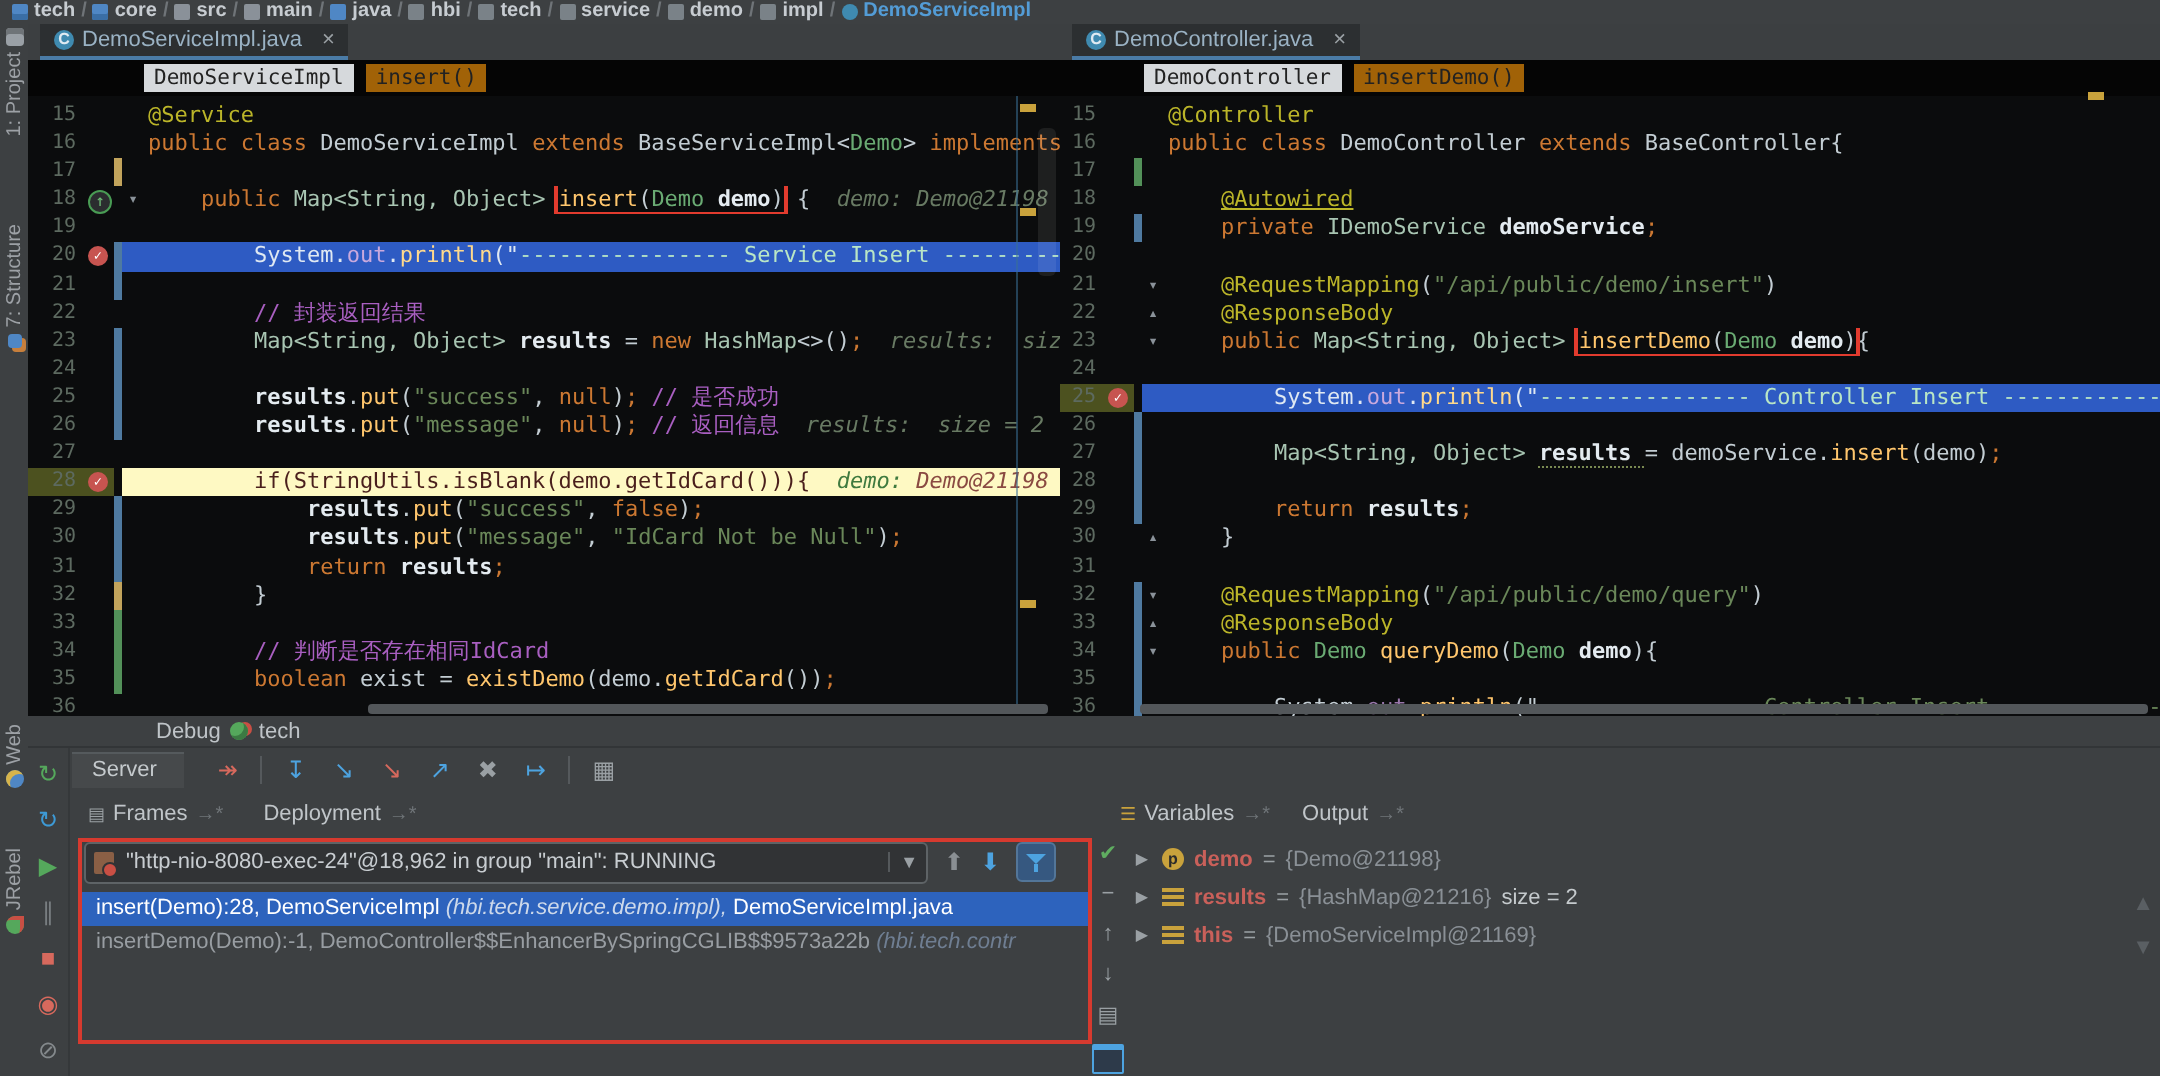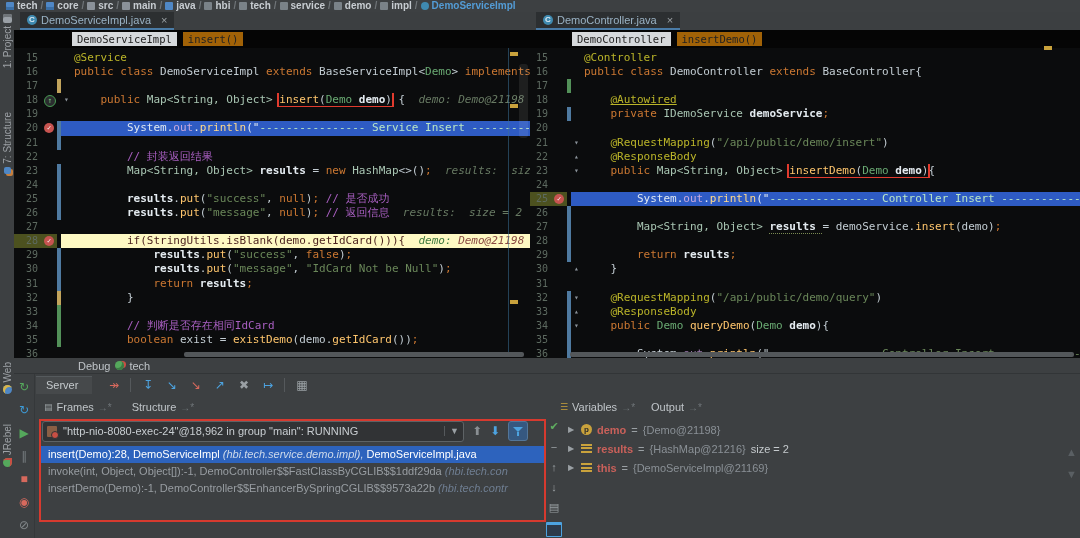--- a/index.html
+++ b/index.html
@@ -687,21 +687,21 @@
           <span class="sbtn" style="color: rgb(154, 160, 164);">▦</span>
         </span>
     </div>
     <div class="row2">
       <span class="ptab">
         <span class="ti">▤</span>
         <span>Frames</span>
         <span class="sfx">→*</span>
       </span>
       <span class="ptab">
-        <span>Structure</span>
+        <span>Deployment</span>
         <span class="sfx">→*</span>
       </span>
       <span class="tabs-right">
         <span class="ptab">
           <span class="ti ti-bars">☰</span>
           <span>Variables</span>
           <span class="sfx">→*</span>
         </span>
         <span class="ptab">
           <span>Output</span>
@@ -717,21 +717,20 @@
       </span>
       <span class="nav" style="color:#8a8f93">⬆</span>
       <span class="nav" style="color:#4da3e0">⬇</span>
       <span class="filterbtn">
         <span class="funnel"></span>
         <span class="funnel-stem"></span>
       </span>
     </div>
     <div class="frames" id="frames">
         <div class="frow sel"><span class="f-sig">insert(Demo):28, DemoServiceImpl </span><span class="f-pkg">(hbi.tech.service.demo.impl), </span><span class="f-file">DemoServiceImpl.java</span></div>
-        <div class="frow dim"><span class="f-sig">invoke(int, Object, Object[]):-1, DemoController$$FastClassByCGLIB$$1ddf29da </span><span class="f-pkg">(hbi.tech.con</span><span class="f-file"></span></div>
         <div class="frow dim"><span class="f-sig">insertDemo(Demo):-1, DemoController$$EnhancerBySpringCGLIB$$9573a22b </span><span class="f-pkg">(hbi.tech.contr</span><span class="f-file"></span></div>
       </div>
     <div class="midstrip">
       <span class="ms ms-check">✔</span>
       <span class="ms">−</span>
       <span class="ms">↑</span>
       <span class="ms">↓</span>
       <span class="ms">▤</span>
       <span class="ms-win"></span>
     </div>

